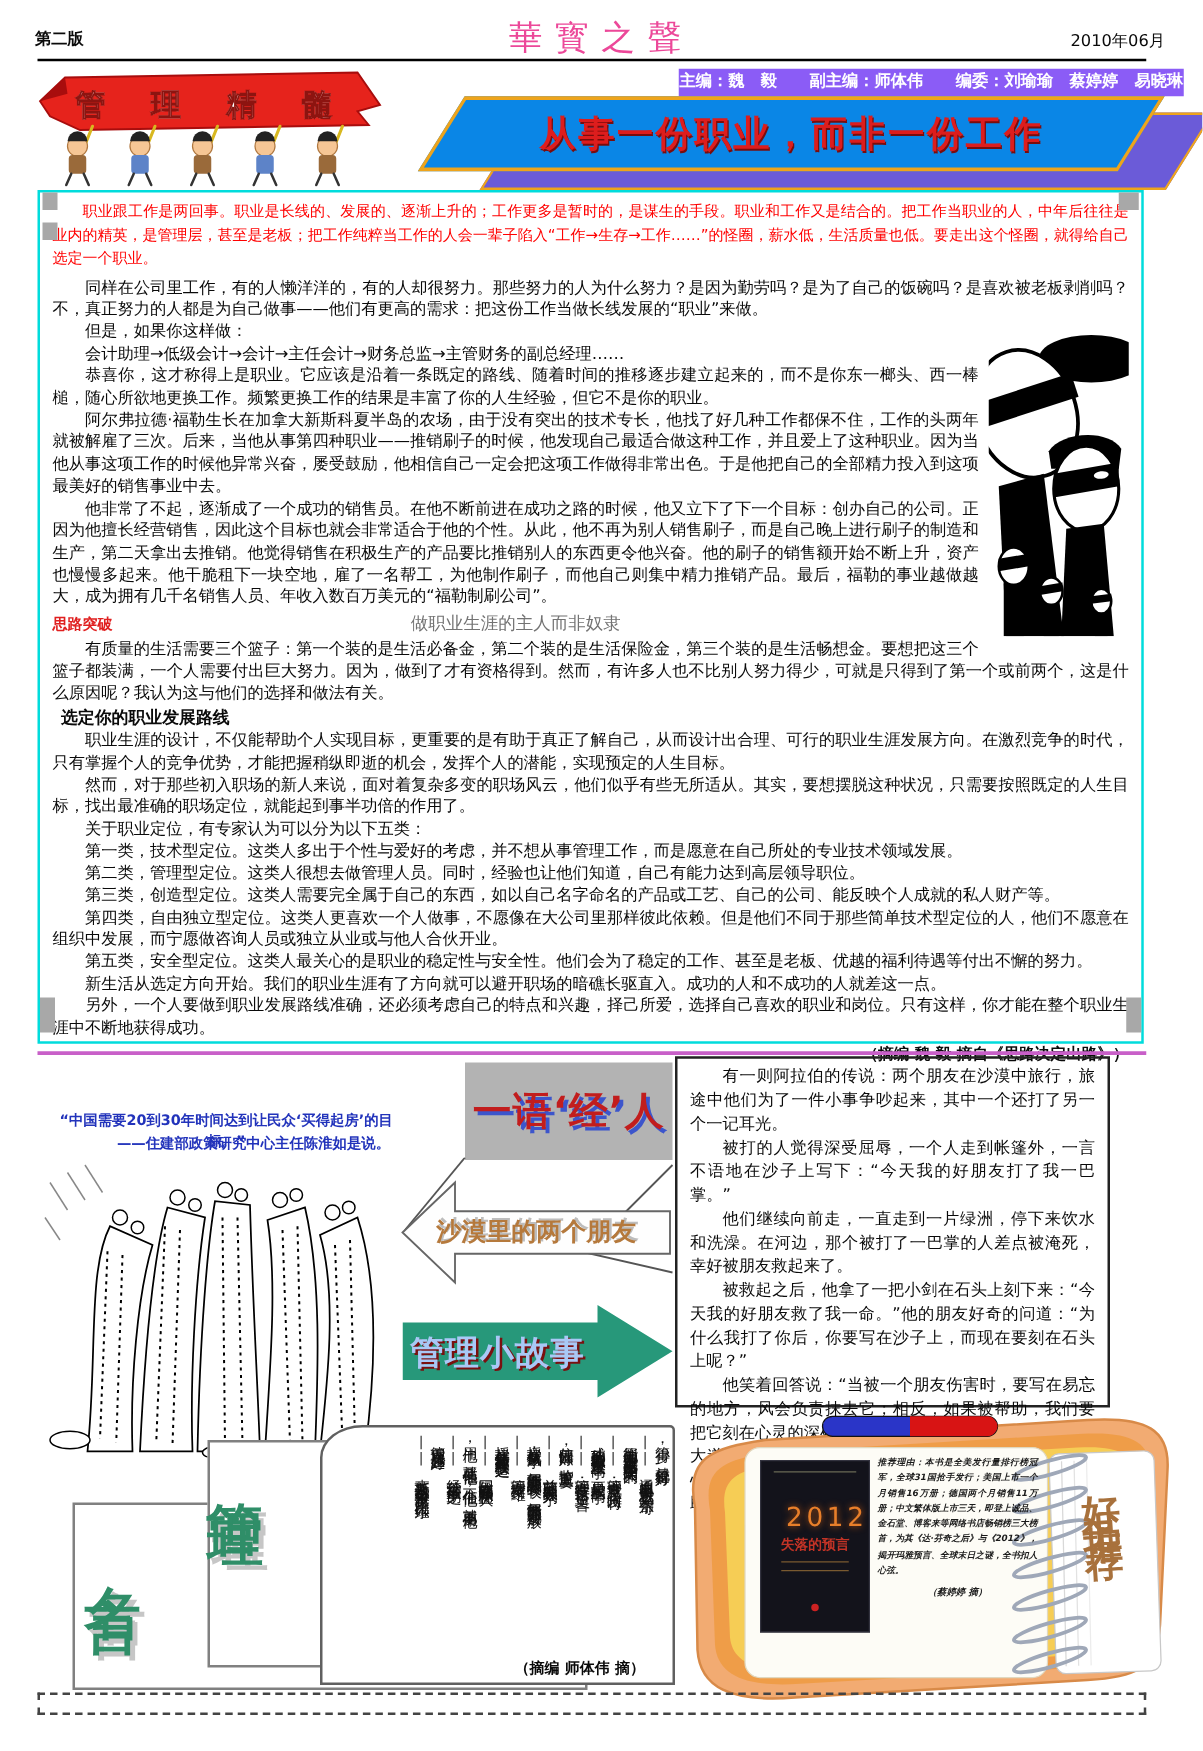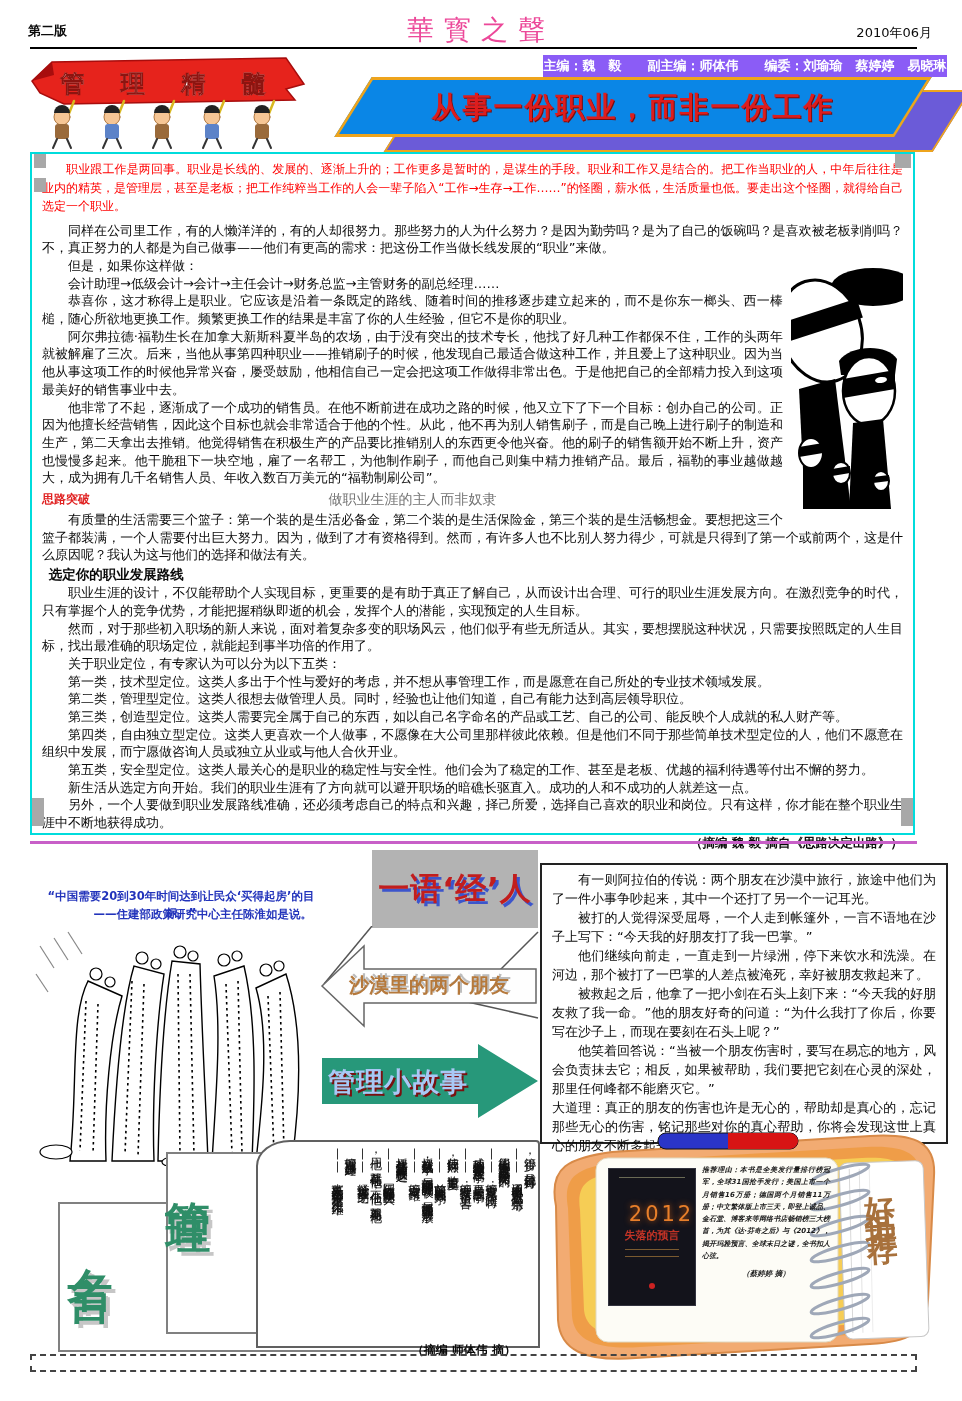--- a/index.html
+++ b/index.html
@@ -47,39 +47,39 @@
   .yiyu{position:absolute;left:54px;top:4px;width:166px;height:78px;background:#b3b3b3;
         display:flex;align-items:center;justify-content:center;font-size:31px;font-weight:bold;
         color:#c21d1d;text-shadow:3px 3px 0 #3c55cc;letter-spacing:1px;}
   .chev{position:absolute;left:0;top:80px;width:224px;height:120px;}
   .desertarrow{position:absolute;left:0;top:90px;width:222px;height:100px;}
   .deserttext{position:absolute;left:0;top:126px;width:222px;text-align:center;font-size:20px;
               font-weight:bold;color:#b5793c;text-shadow:2px -2px 0 #bdbdbd;}
   .storyarrow{position:absolute;left:4px;top:196px;width:218px;height:78px;}
   .storytext{position:absolute;left:10px;top:218px;width:200px;text-align:left;font-size:27px;
              font-weight:bold;color:#a9c8f6;text-shadow:2px 2px 0 #7a1010;letter-spacing:1px;}
-  .storybox{position:absolute;left:540px;top:863px;width:408px;height:281px;border:2px solid #222;
+  .storybox{position:absolute;left:540px;top:845px;width:348px;height:281px;border:2px solid #222;
             box-sizing:border-box;padding:6px 10px;font-size:13px;line-height:1.46;text-align:justify;}
   .storybox p{margin:0;text-indent:2em;}
   .storybox p.noind{text-indent:0;}
   .sattr{float:right;font-weight:bold;font-size:16px;margin-left:27px;}
   
   .mingyan{position:absolute;left:10px;top:1140px;width:528px;height:224px;}
   .myrect{position:absolute;border:2px solid #808080;background:#fff;box-sizing:border-box;}
   .r1{left:48px;top:62px;width:412px;height:150px;}
   .r2{left:156px;top:12px;width:304px;height:182px;}
   .r3{left:246px;top:0px;width:284px;height:208px;border-color:#606060;
       border-radius:34px 4px 0 0/26px 4px 0 0;}
   .quotes{position:absolute;left:252px;top:8px;width:274px;height:194px;writing-mode:vertical-rl;
           font-size:12px;line-height:1.07;letter-spacing:1px;white-space:pre-line;color:#111;}
   .mylab{position:absolute;writing-mode:vertical-rl;font-family:"DejaVu Serif",serif;
          font-size:45px;font-weight:bold;color:#2f8e68;text-shadow:4px 4px 0 #c6c6c6;letter-spacing:8px;}
   .lab1{left:148px;top:26px;}
   .lab2{left:50px;top:92px;}
-  .myattr{position:absolute;right:22px;top:202px;font-size:12px;font-weight:bold;}
+  .myattr{position:absolute;right:22px;top:186px;font-size:12px;font-weight:bold;}
   .dashbox{position:absolute;left:30px;top:1354px;width:887px;height:18px;border:2px dashed #444;
            box-sizing:border-box;}
   
   .book{position:absolute;left:540px;top:1128px;width:415px;height:232px;}
   .bookshell{position:absolute;left:0;top:0;width:415px;height:232px;}
   .cover{position:absolute;left:68px;top:40px;width:86px;height:136px;background:#13131b;
          border:1px solid #33333f;}
   .cv-line{height:1px;background:#6a6a55;margin:8px 10px 0;}
   .cv-2012{margin-top:24px;text-align:center;font-size:21px;font-weight:normal;color:#e87f2a;
            letter-spacing:3px;text-shadow:0 0 6px #c85a10;margin-left:19px;}

